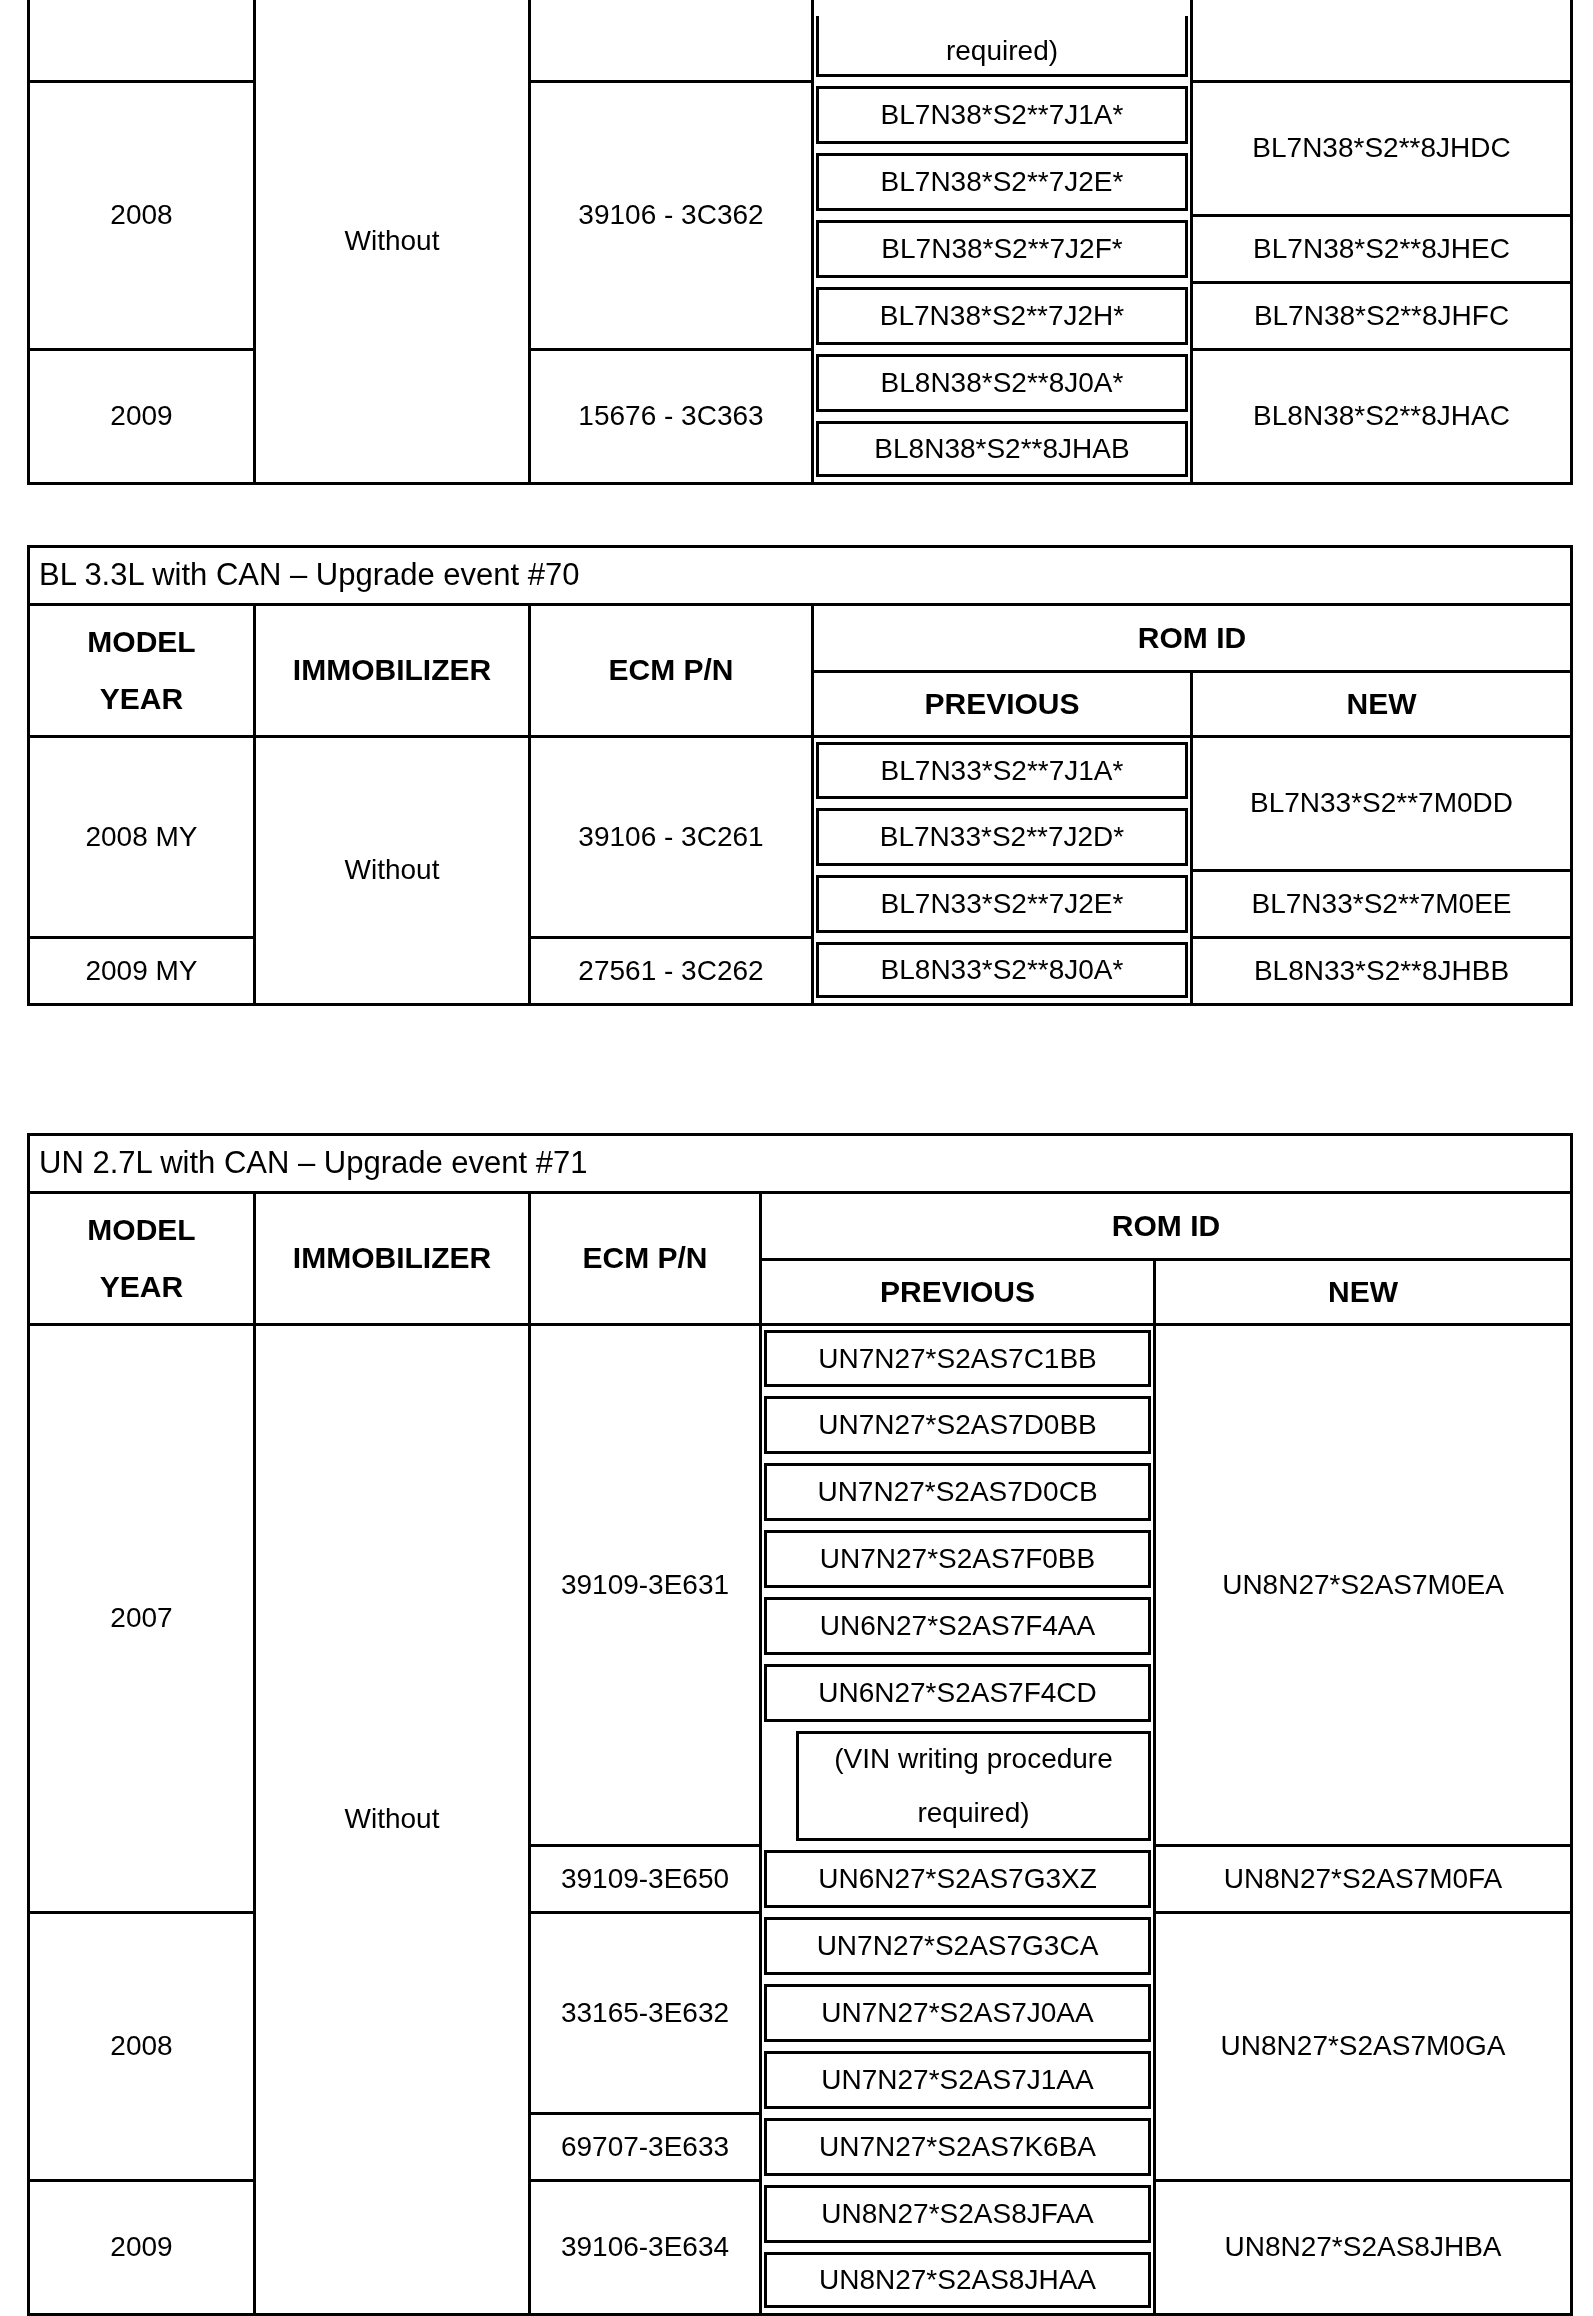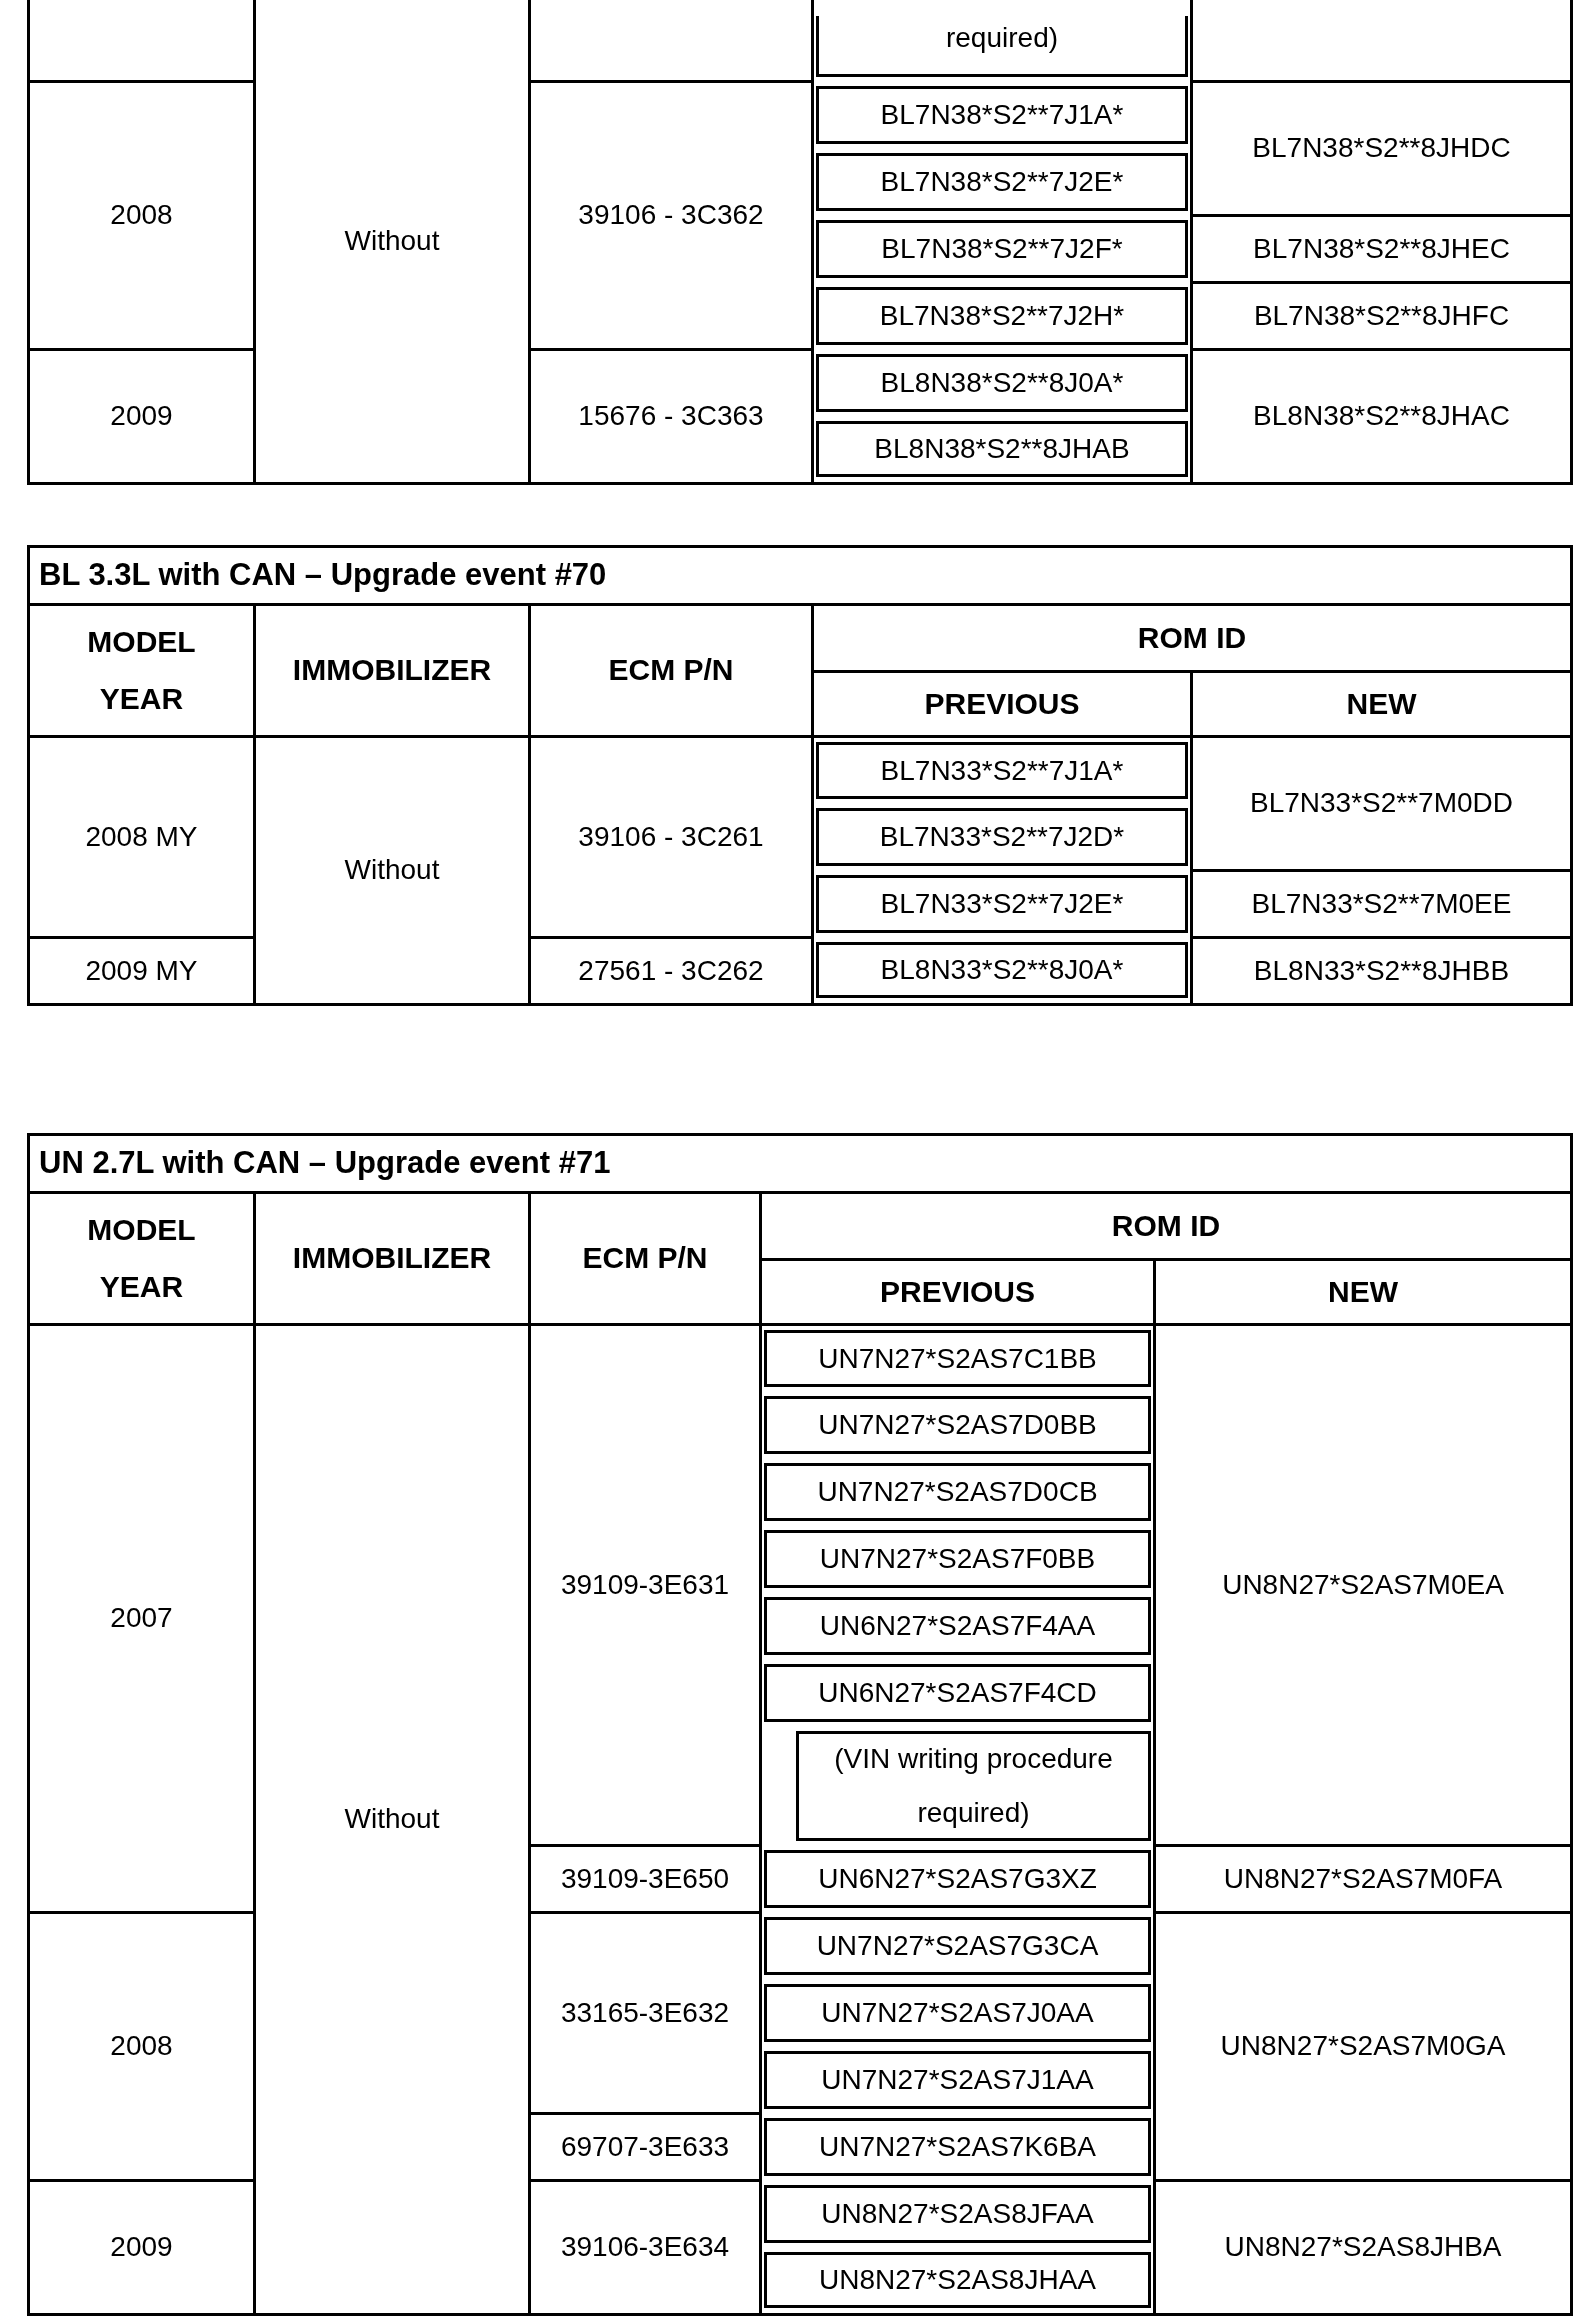--- a/index.html
+++ b/index.html
@@ -46,27 +46,27 @@
     display: flex;
     align-items: center;
     justify-content: center;
     line-height: 1.25;
     padding: 0 22px;
   }
   td.prev .box.cut {
     top: 16px;
     border-top: none;
     align-items: flex-end;
-    padding-bottom: 19px;
+    padding-bottom: 6px;
   }
   td.prev .box.vin { line-height: 1.9; margin-left: 32px; }
 
   td.title {
     text-align: left;
-    font-weight: bold;
+    font-weight: normal;
     font-size: 31px;
     padding: 7.2px 9px;
     margin-top: 33px;
   }
   td.th { font-weight: bold; font-size: 30px; }
   .wrap2 { max-width: 4.6em; margin: 0 auto; line-height: 1.9; }
 
   .t1 { margin-top: 0; }
   .t2 { margin-top: 60px; }
   .t3 { margin-top: 127px; padding-left: 24px; }

